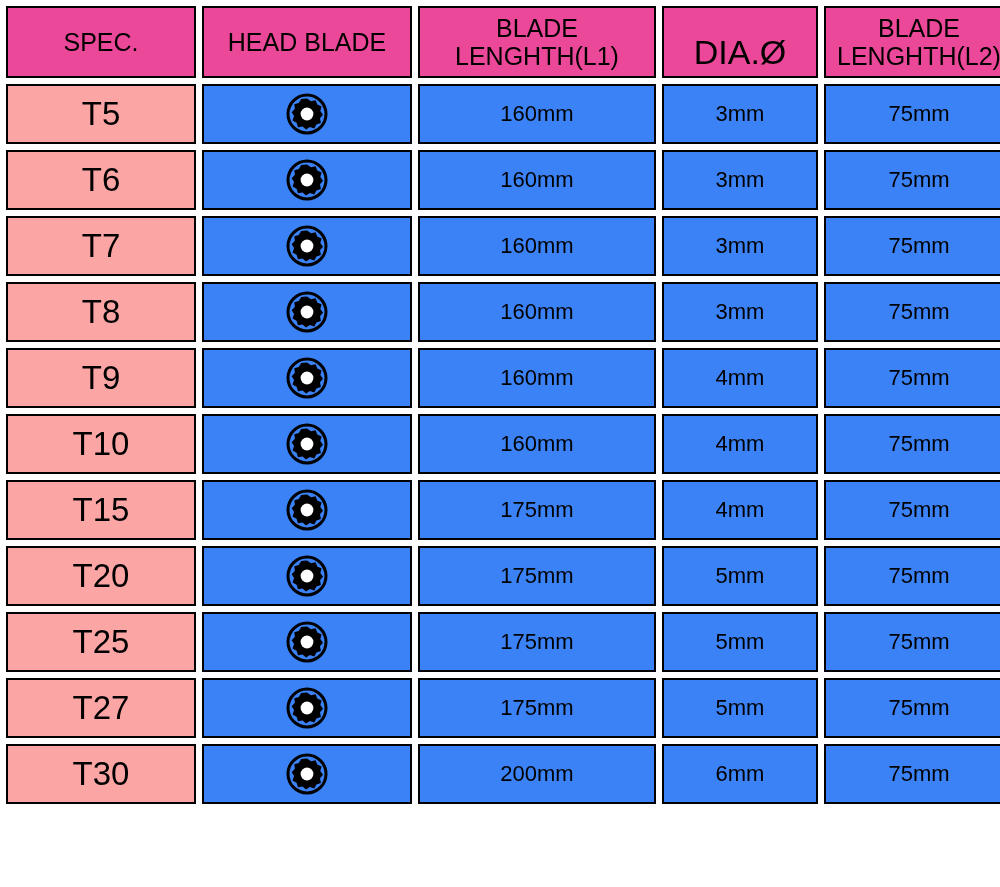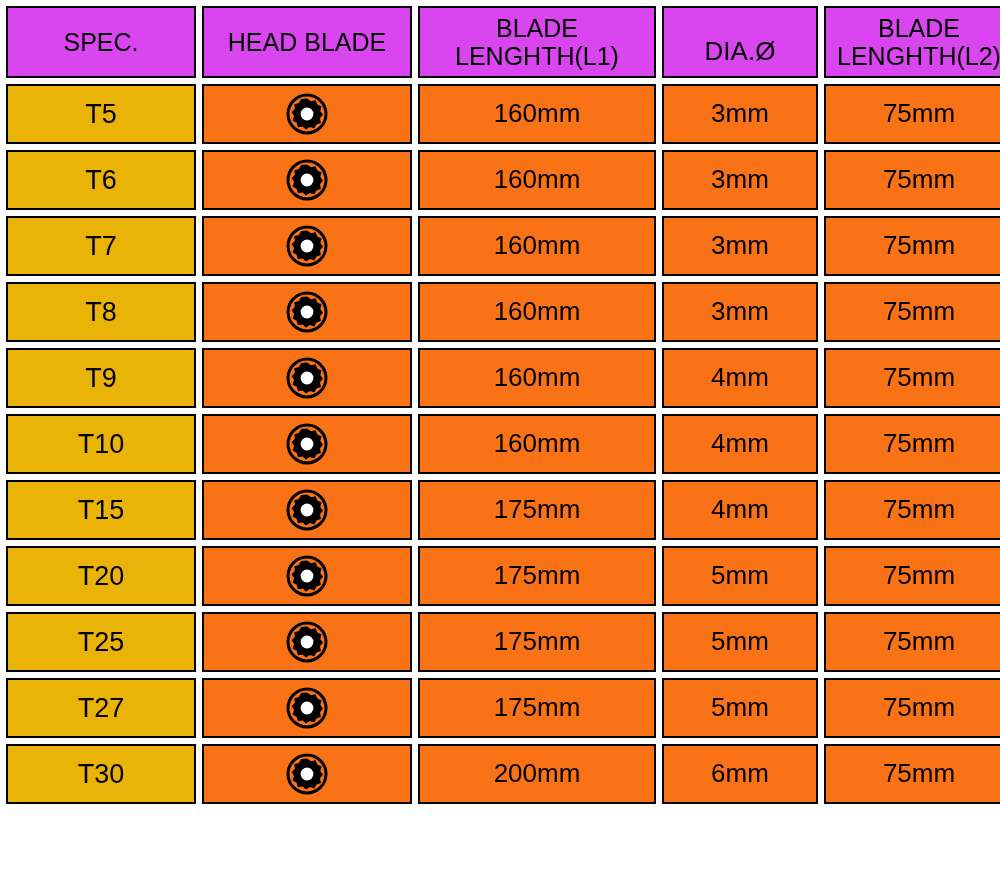--- a/index.html
+++ b/index.html
@@ -23,57 +23,57 @@
   .spec-table col.c-head   { width: 210px; }
   .spec-table col.c-full   { width: 238px; }
   .spec-table col.c-dia    { width: 156px; }
   .spec-table col.c-blade  { width: 190px; }
 
   .spec-table th, .spec-table td {
     border: 2px solid #000000;
     height: 60px;
     text-align: center;
     vertical-align: middle;
-    font-size: 26px;
+    font-size: 22px;
     font-weight: normal;
     color: #000000;
-    background: #f97316;
+    background: #3b82f6;
     padding: 0 4px;
     line-height: 1.12;
     box-sizing: border-box;
   }
   .spec-table th {
-    background: #d946ef;
+    background: #ec4899;
     font-size: 25px;
     height: 72px;
   }
   .spec-table th .hdr-two {
     display: block;
   }
   .spec-table th .hdr-two span {
     display: block;
   }
   td.spec-cell {
-    background: #eab308;
-    font-size: 27px;
+    background: #fca5a5;
+    font-size: 33px;
   }
   td.head-cell {
     padding: 0;
   }
   .torx-wrap {
     display: flex;
     align-items: center;
     justify-content: center;
     height: 100%;
   }
   .torx-svg {
     display: block;
   }
   .dia-sym {
-    font-size: 26px;
+    font-size: 34px;
     margin-top: 20px;
   }
 </style>
 </head>
 <body>
 
 <table class="spec-table">
   <colgroup>
     <col class="c-spec">
       <col class="c-head">

